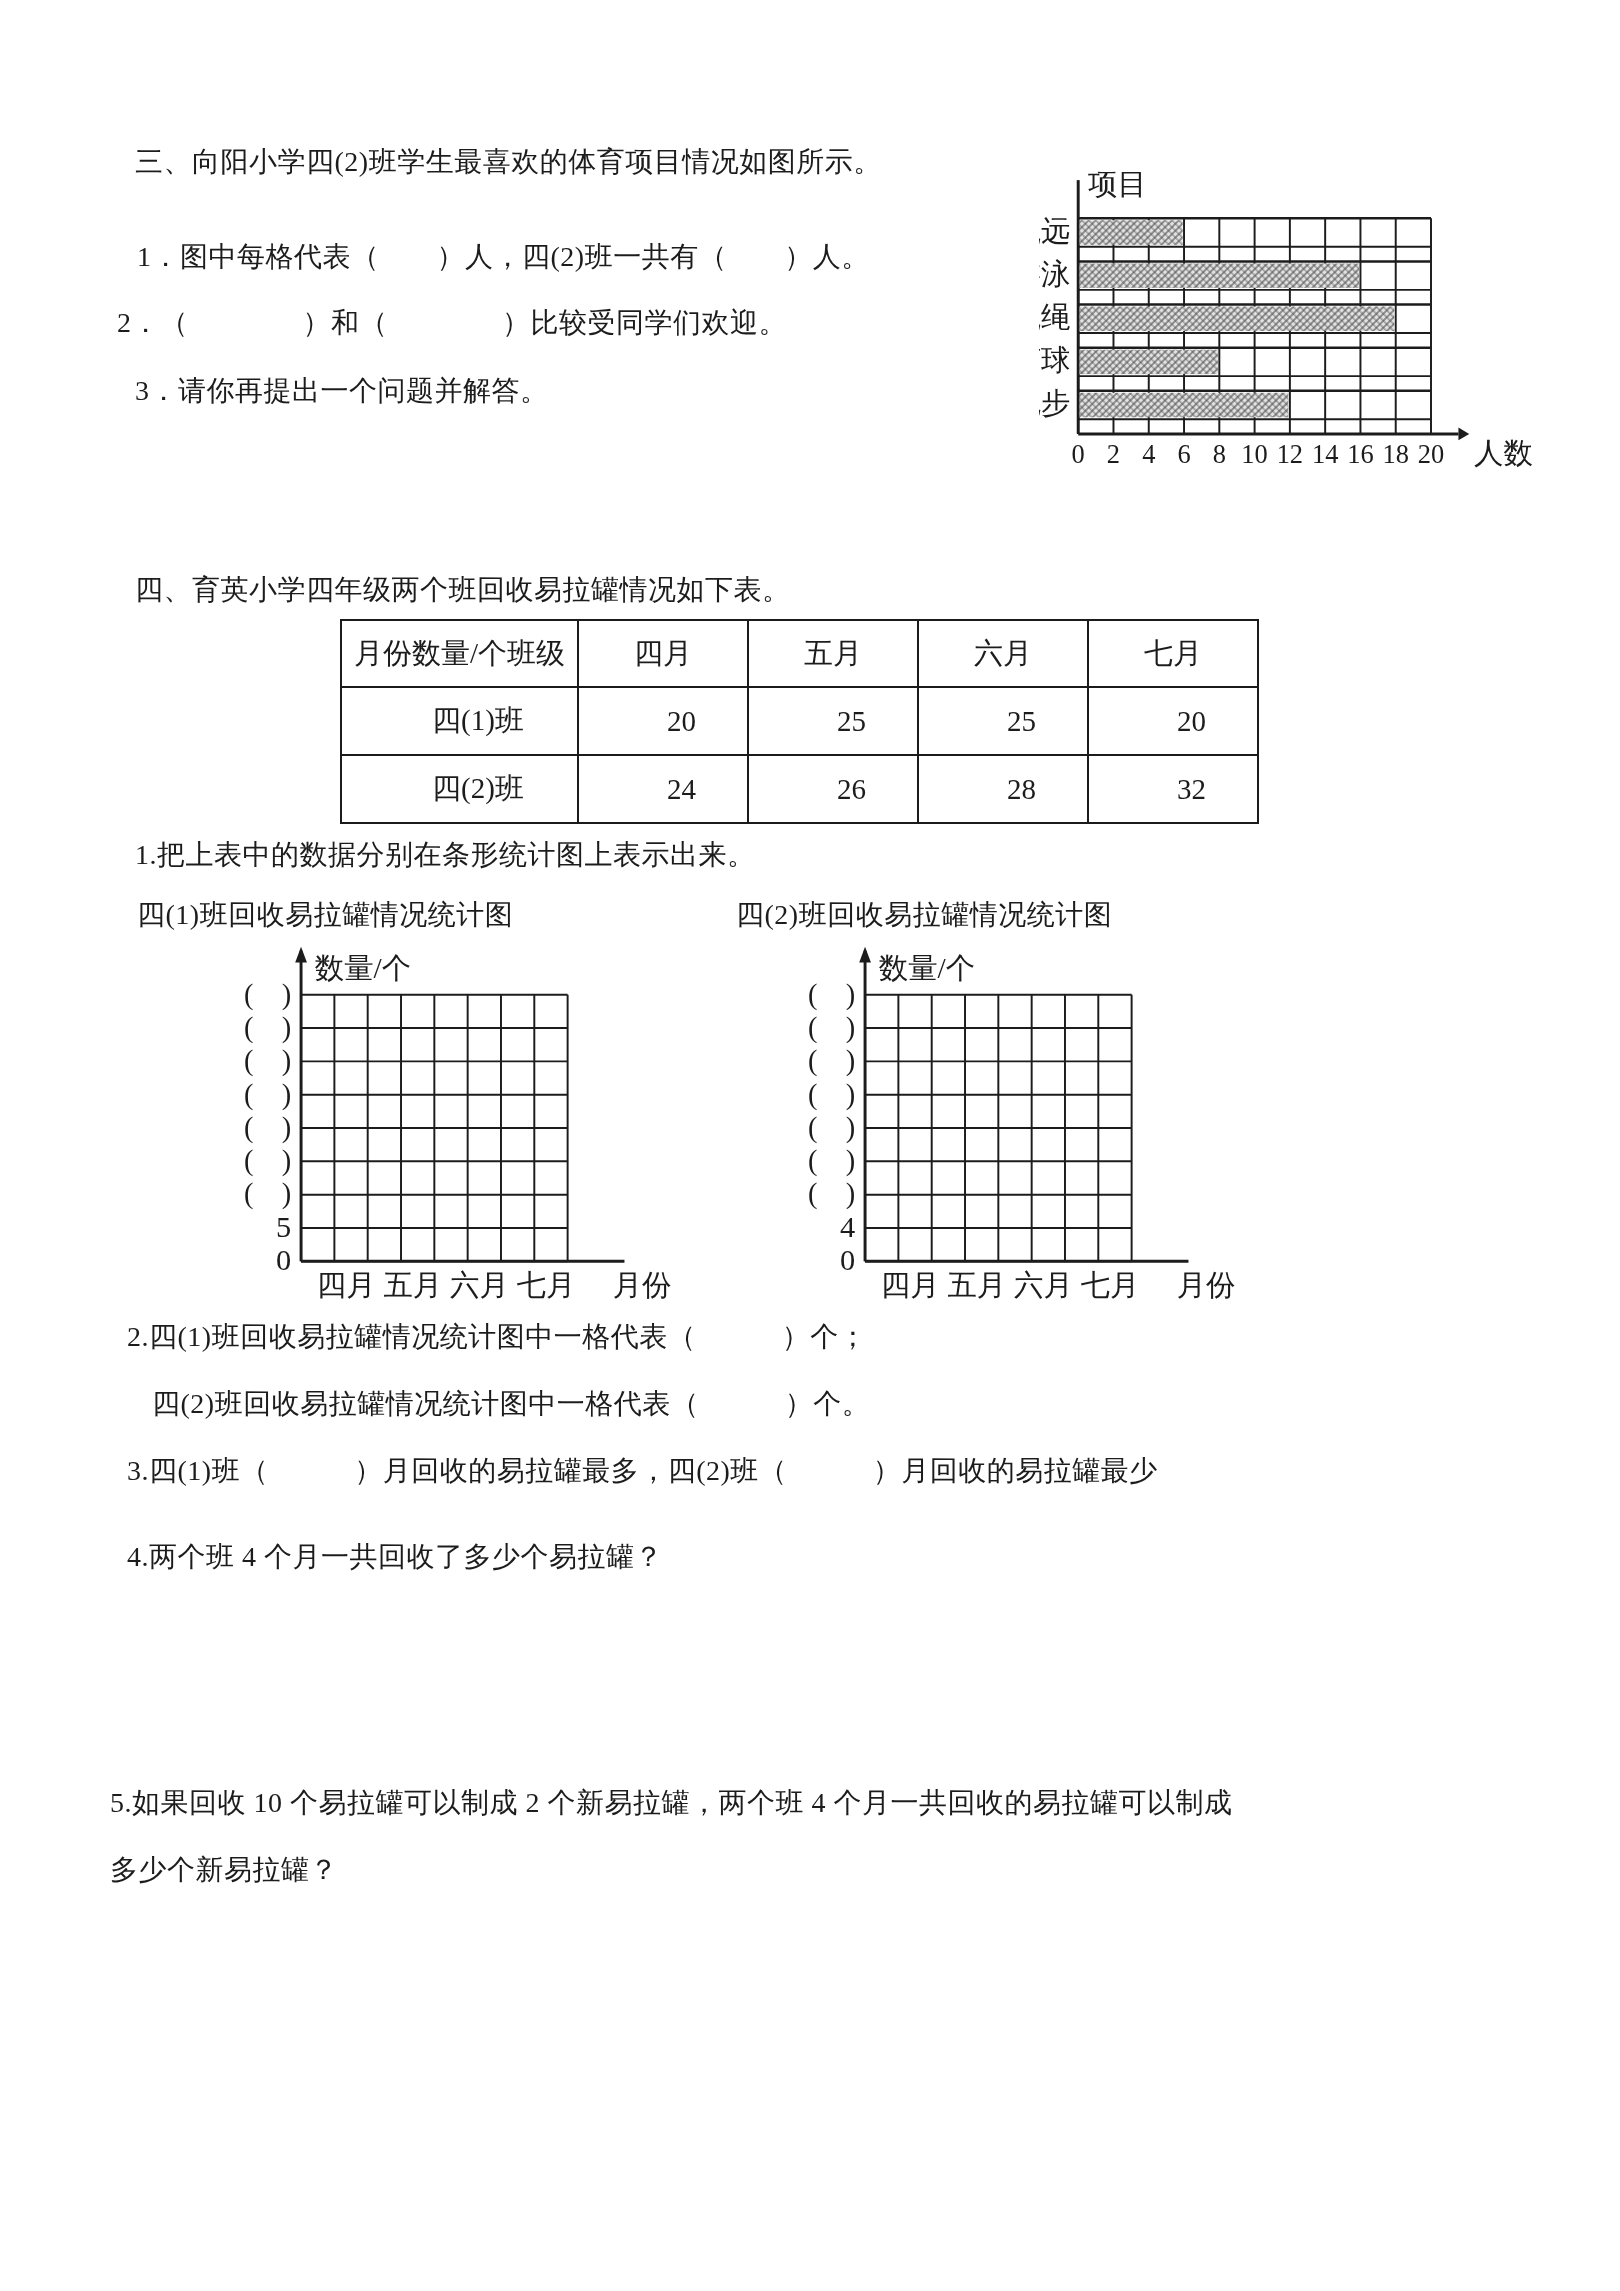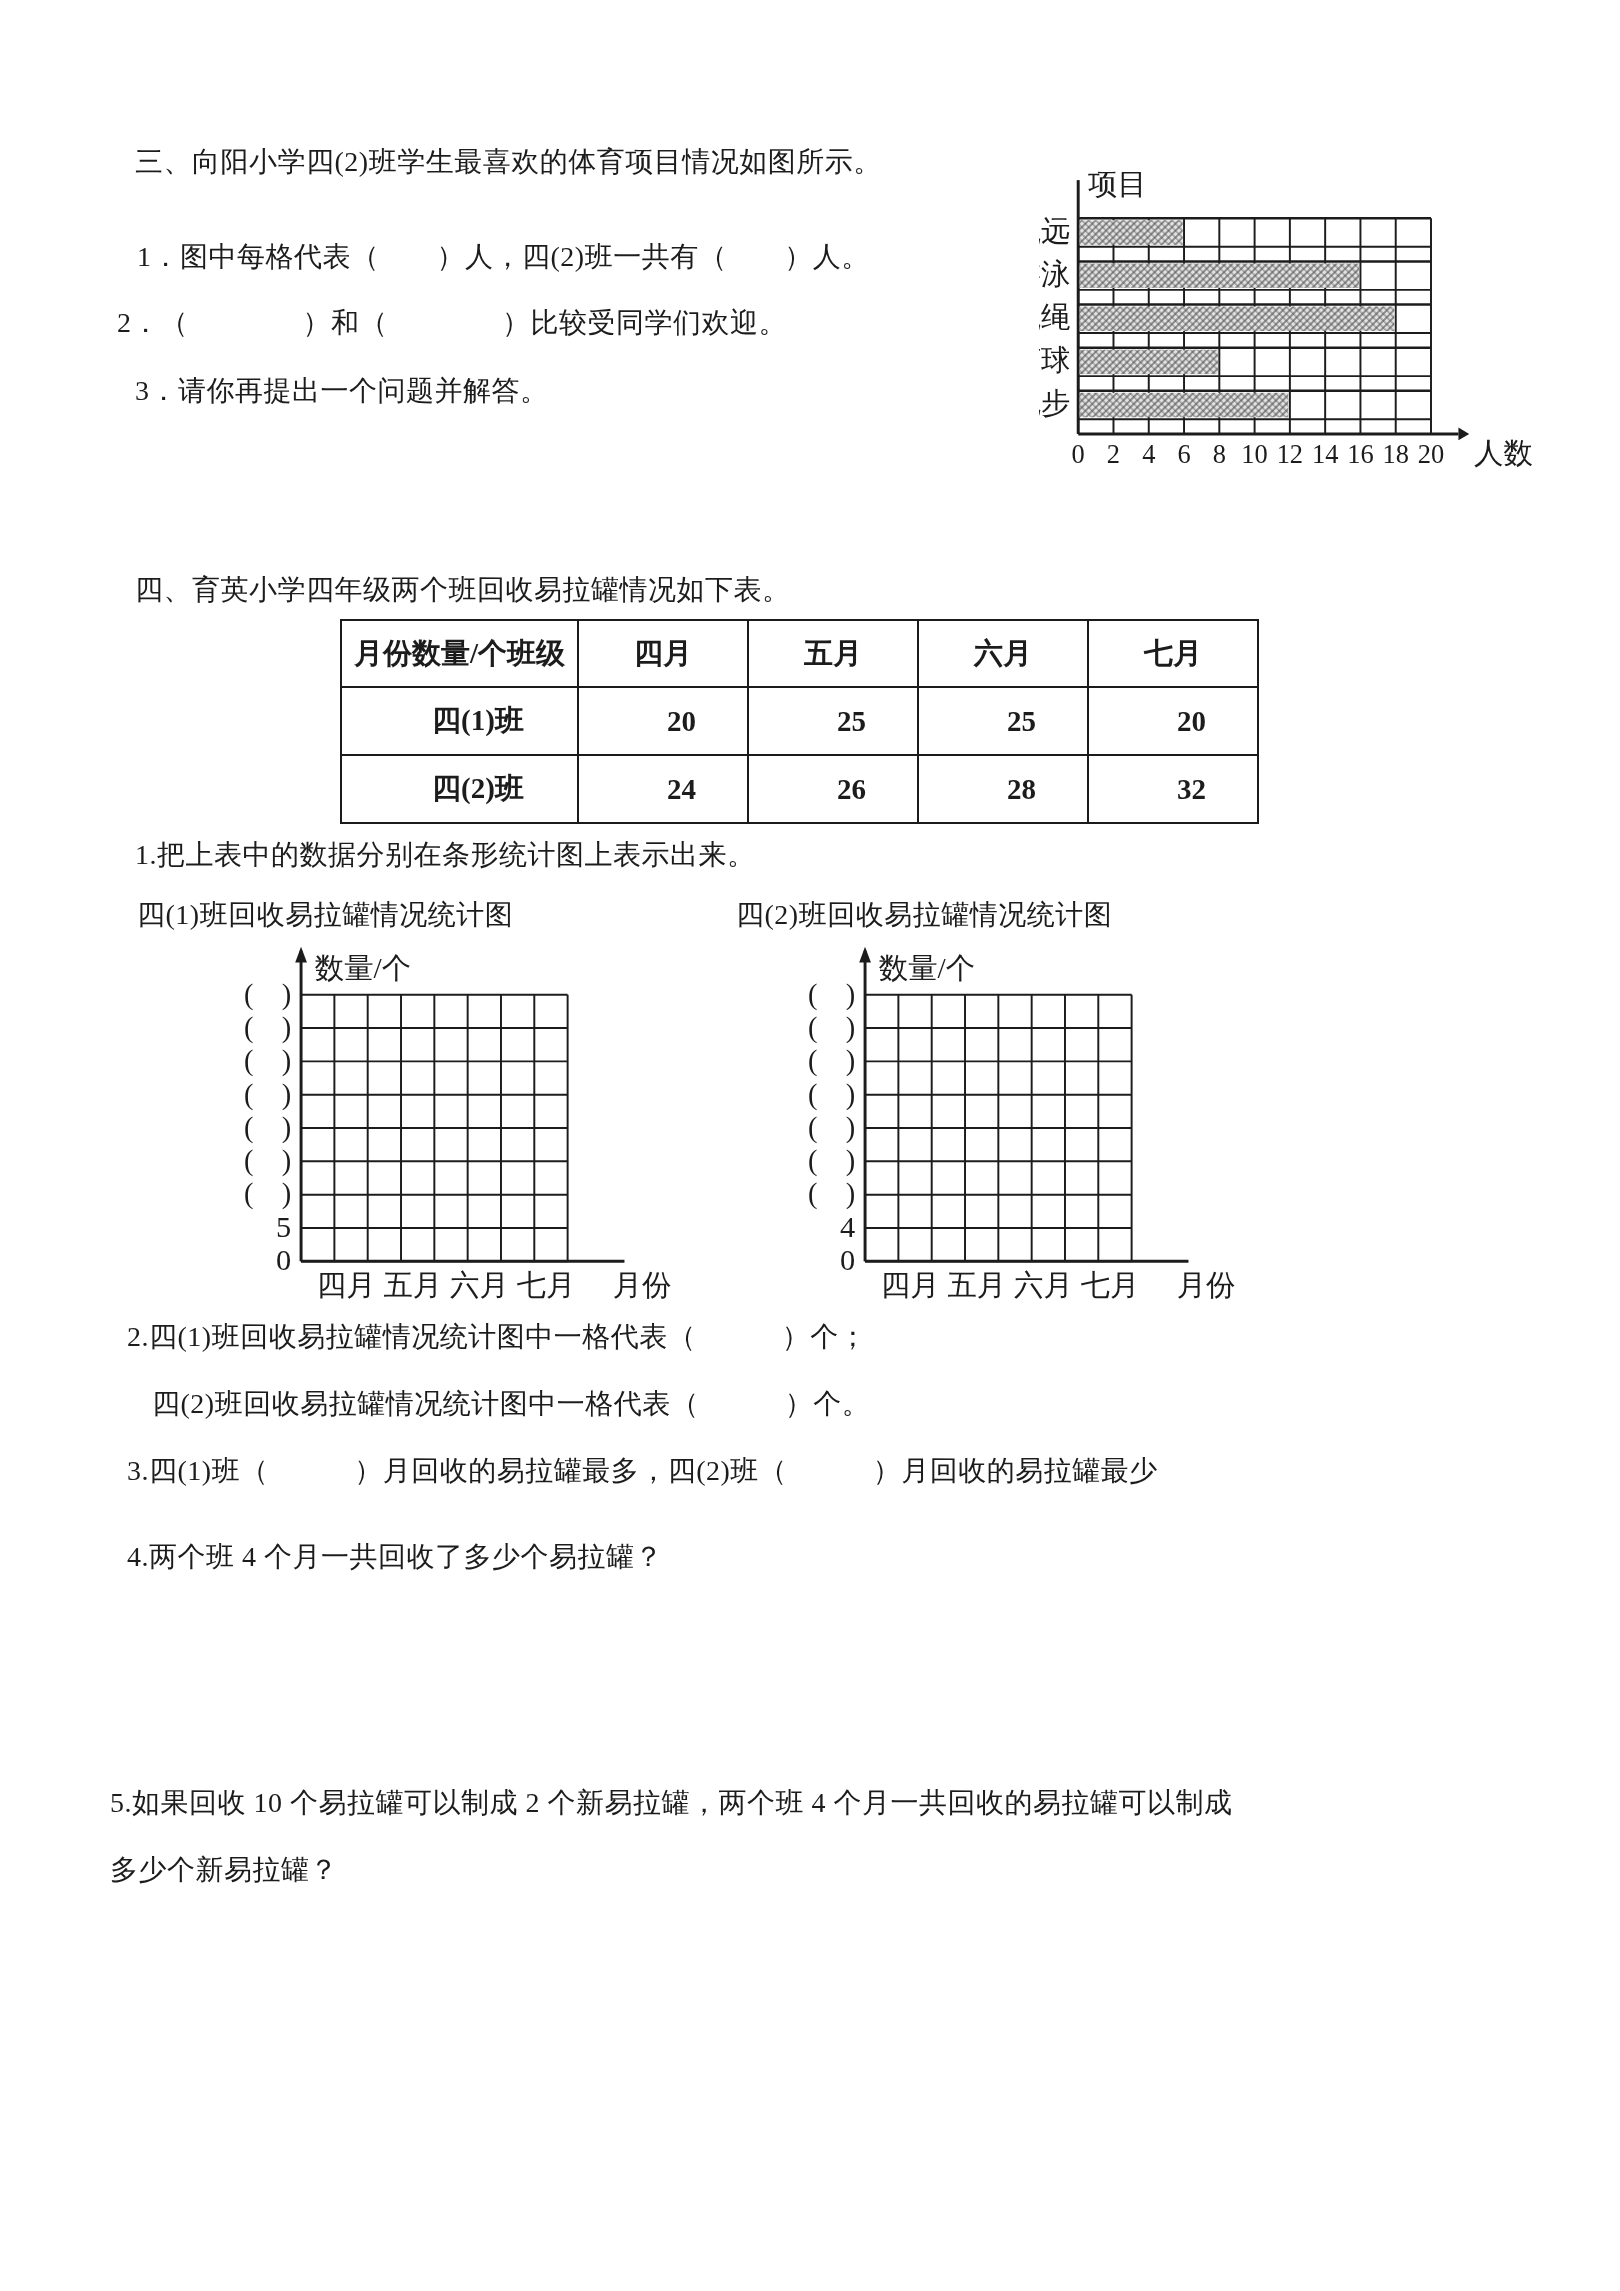--- a/index.html
+++ b/index.html
@@ -8,21 +8,21 @@
     font-family:"Liberation Serif","DejaVu Serif",serif;color:#1c1c1c;
     overflow:hidden;
   }
   .line{position:absolute;font-size:28px;letter-spacing:0.5px;white-space:nowrap;}
   .chart-mount{position:absolute;}
   #recycle-table{
     position:absolute;left:340px;top:619px;border-collapse:collapse;
     font-size:29px;text-align:center;color:#1c1c1c;
   }
   #recycle-table th,#recycle-table td{
-    border:2.5px solid #1b1b1b;font-weight:bold;padding:0;
+    border:2.5px solid #1b1b1b;font-weight:normal;padding:0;
   }
   #recycle-table th{height:65px;}
   #recycle-table td{height:66px;padding-left:37px;}
   svg text{font-family:"Liberation Serif","DejaVu Serif",serif;fill:#1c1c1c;}
   svg line,svg path{stroke:#1c1c1c;}
 </style>
 </head>
 <body>
 
 <div class="line" style="left:135px;top:143px">三、向阳小学四(2)班学生最喜欢的体育项目情况如图所示。</div>

